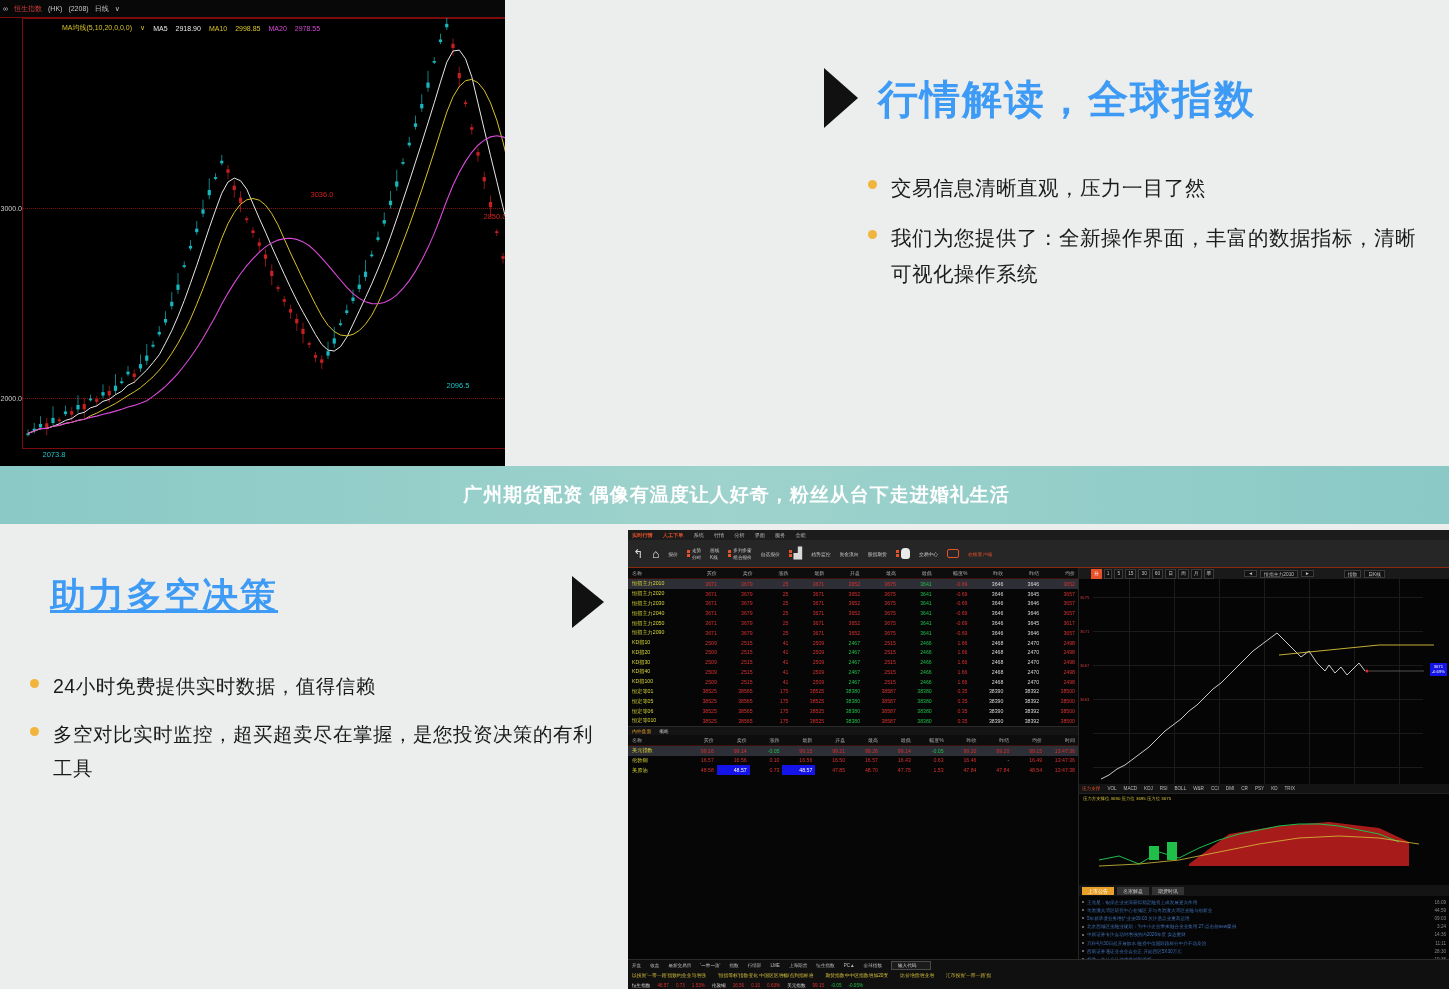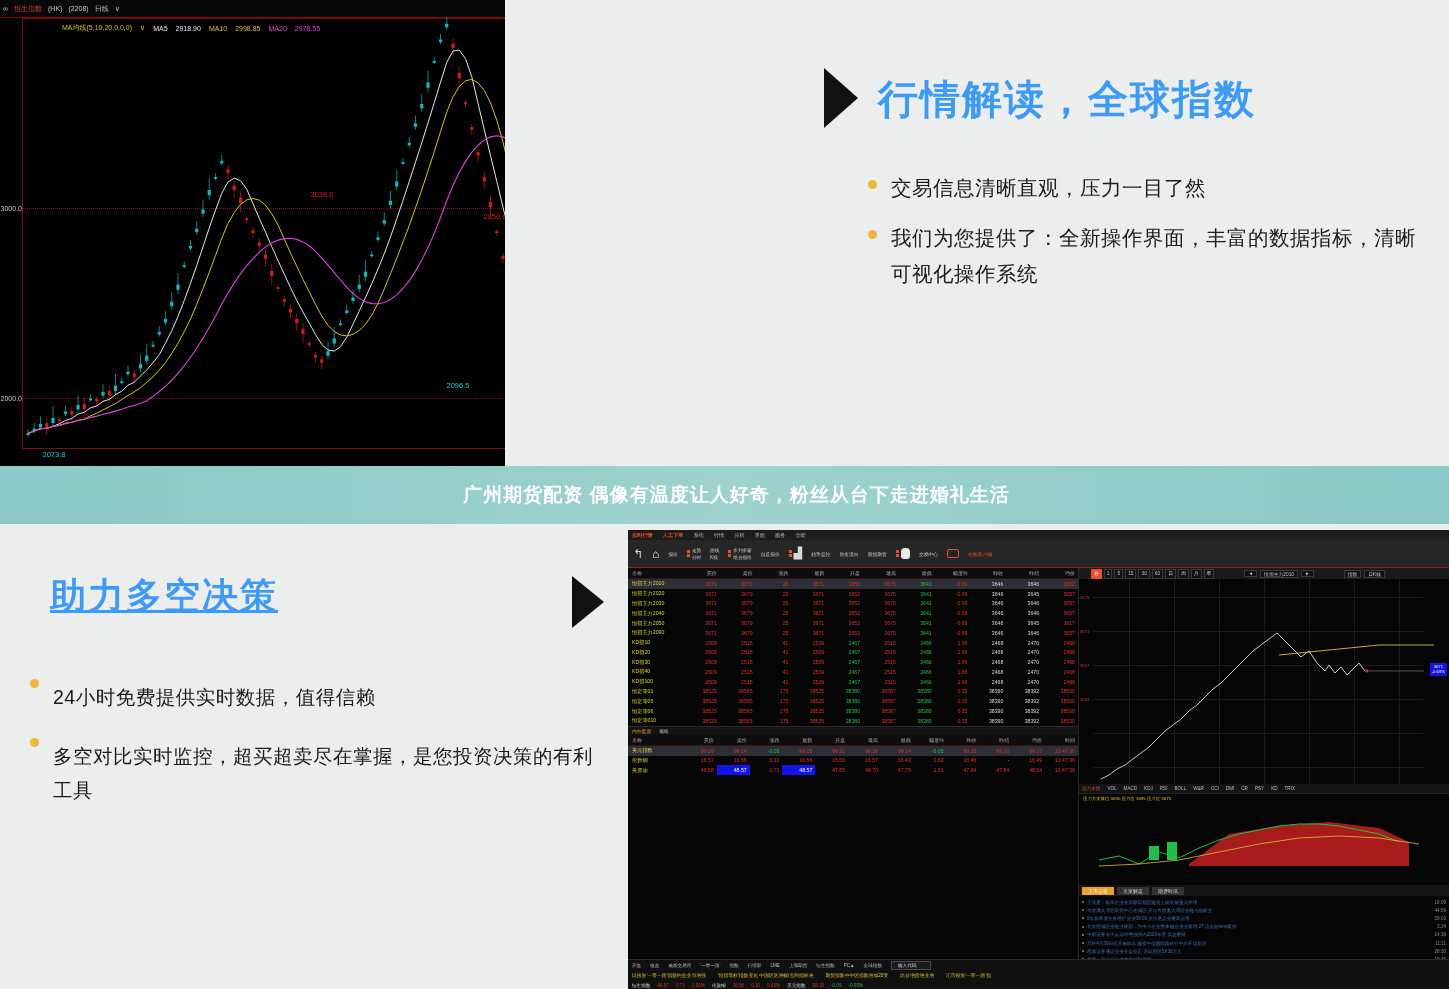--- a/index.html
+++ b/index.html
@@ -80,21 +80,21 @@
     font-size: 19px; font-weight: bold; color: #ffffff;
     letter-spacing: 1px; white-space: nowrap; margin-left: 24px;
   }
 
   
   .bottom-section { position: absolute; left: 0; top: 524px; width: 1449px; height: 465px; background: #eceded; }
   .copy-bottom { position: absolute; left: 0; top: 0; width: 628px; height: 465px; }
   .copy-bottom .headline { left: 50px; top: 48px; font-size: 36px; text-decoration: underline; }
   .copy-bottom .arrow-left { right: 24px; top: 52px; border-top: 26px solid transparent; border-bottom: 26px solid transparent; border-left: 32px solid #111; position:absolute; }
   .copy-bottom .bullets { left: 30px; top: 145px; width: 580px; }
-  .copy-bottom .bullet-text { font-size: 19.5px; margin-top: 11px; }
+  .copy-bottom .bullet-text { font-size: 19.5px; }
 
   
   .app {
     position: absolute; left: 628px; top: 6px; width: 821px; height: 459px;
     background: #0a0a0a; overflow: hidden; font-size: 5px; color: #bbb;
   }
   .app-menubar {
     height: 10px; background: #1c1c1c; display: flex; align-items: center;
     gap: 10px; padding-left: 4px; font-size: 5.2px; white-space: nowrap;
   }

